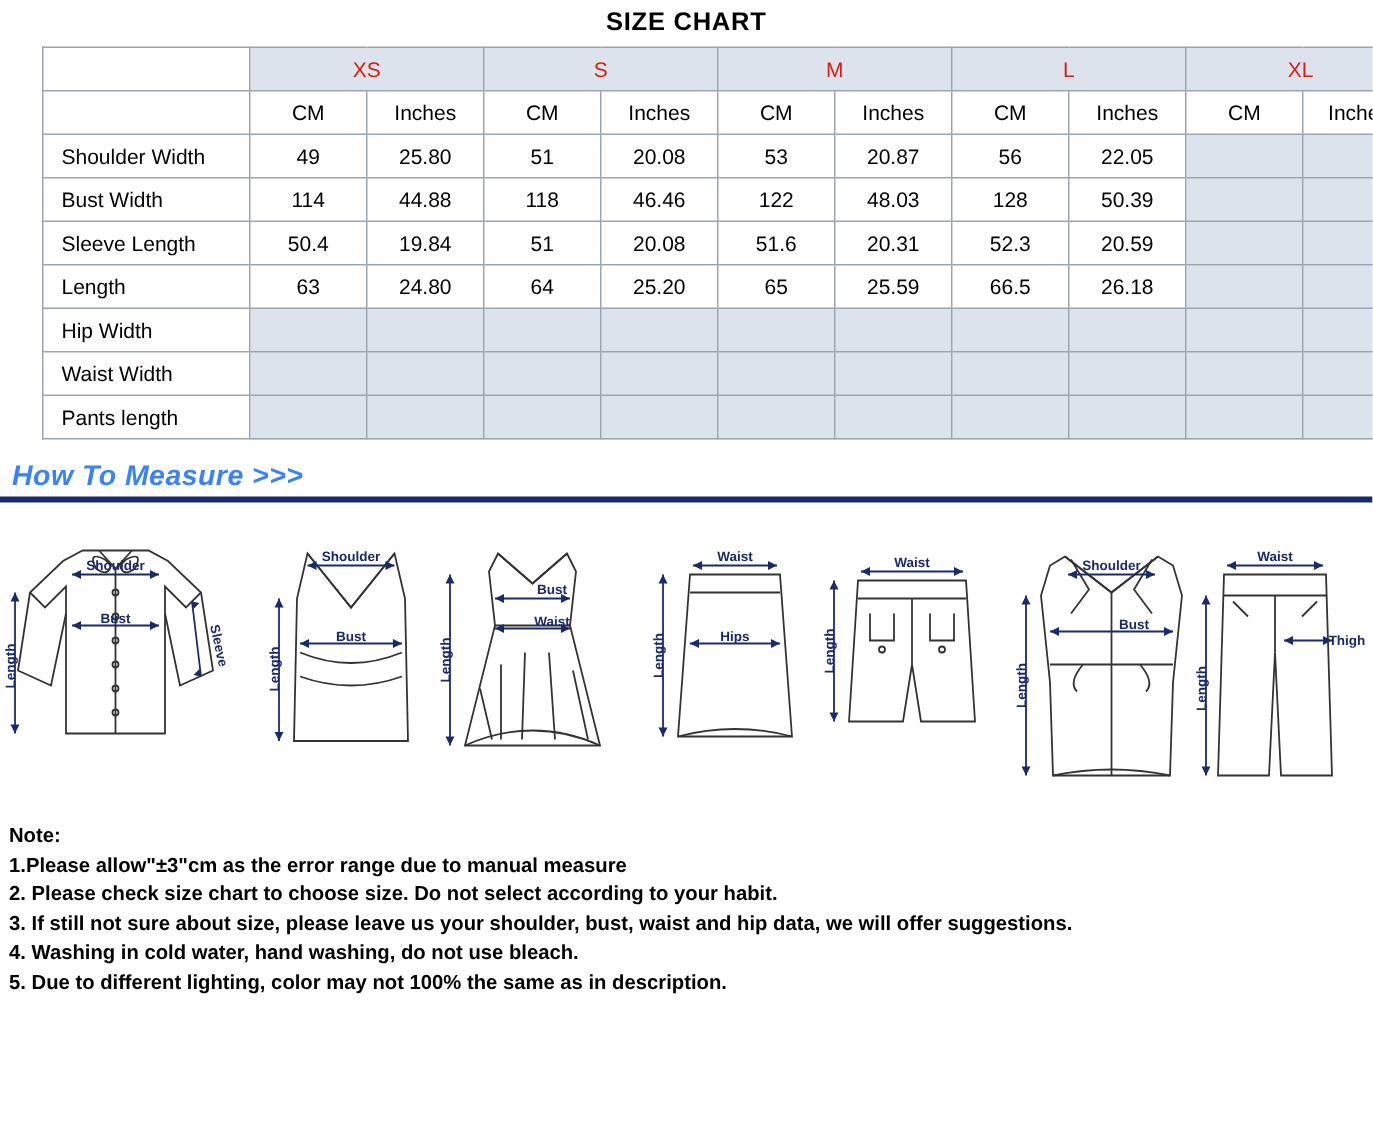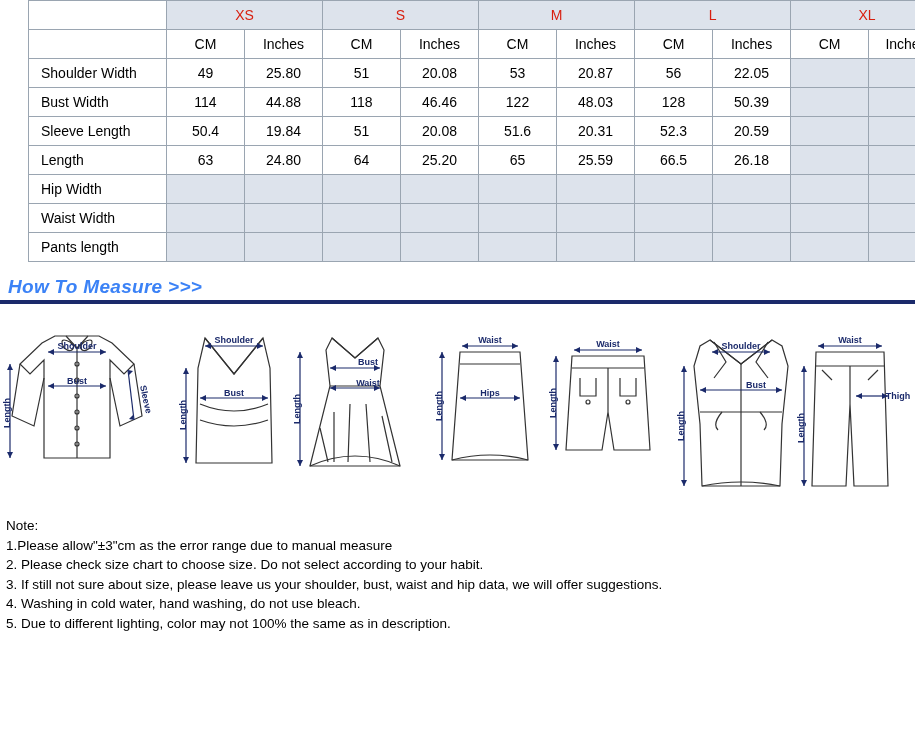--- a/index.html
+++ b/index.html
@@ -96,30 +96,32 @@
     width: 876px;
   }
   .figures svg {
     display: block;
   }
   
   .notes {
     padding: 8px 6px 0 6px;
     font-size: 13.5px;
     line-height: 19.5px;
+    font-weight: bold;
   }
   .notes div {
     white-space: pre;
   }
 </style>
 </head>
 <body>
 
 <div class="page">
 
+  <div class="chart-title">SIZE CHART</div>
 
   <table class="size-table">
     <colgroup>
       <col style="width:138px">
       <col style="width:78px">
         <col style="width:78px">
       <col style="width:78px">
         <col style="width:78px">
       <col style="width:78px">
         <col style="width:78px">

